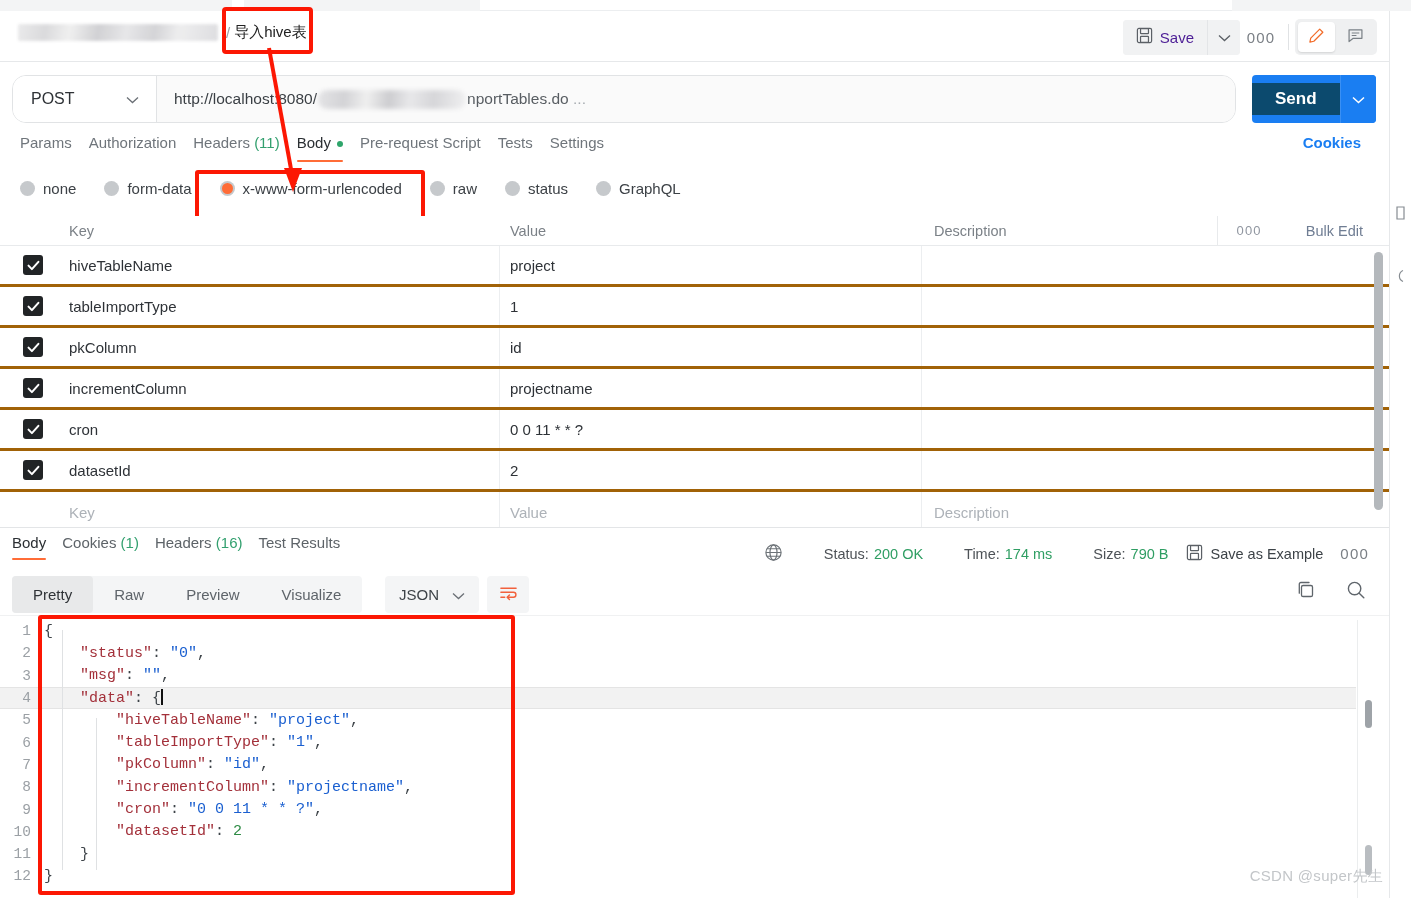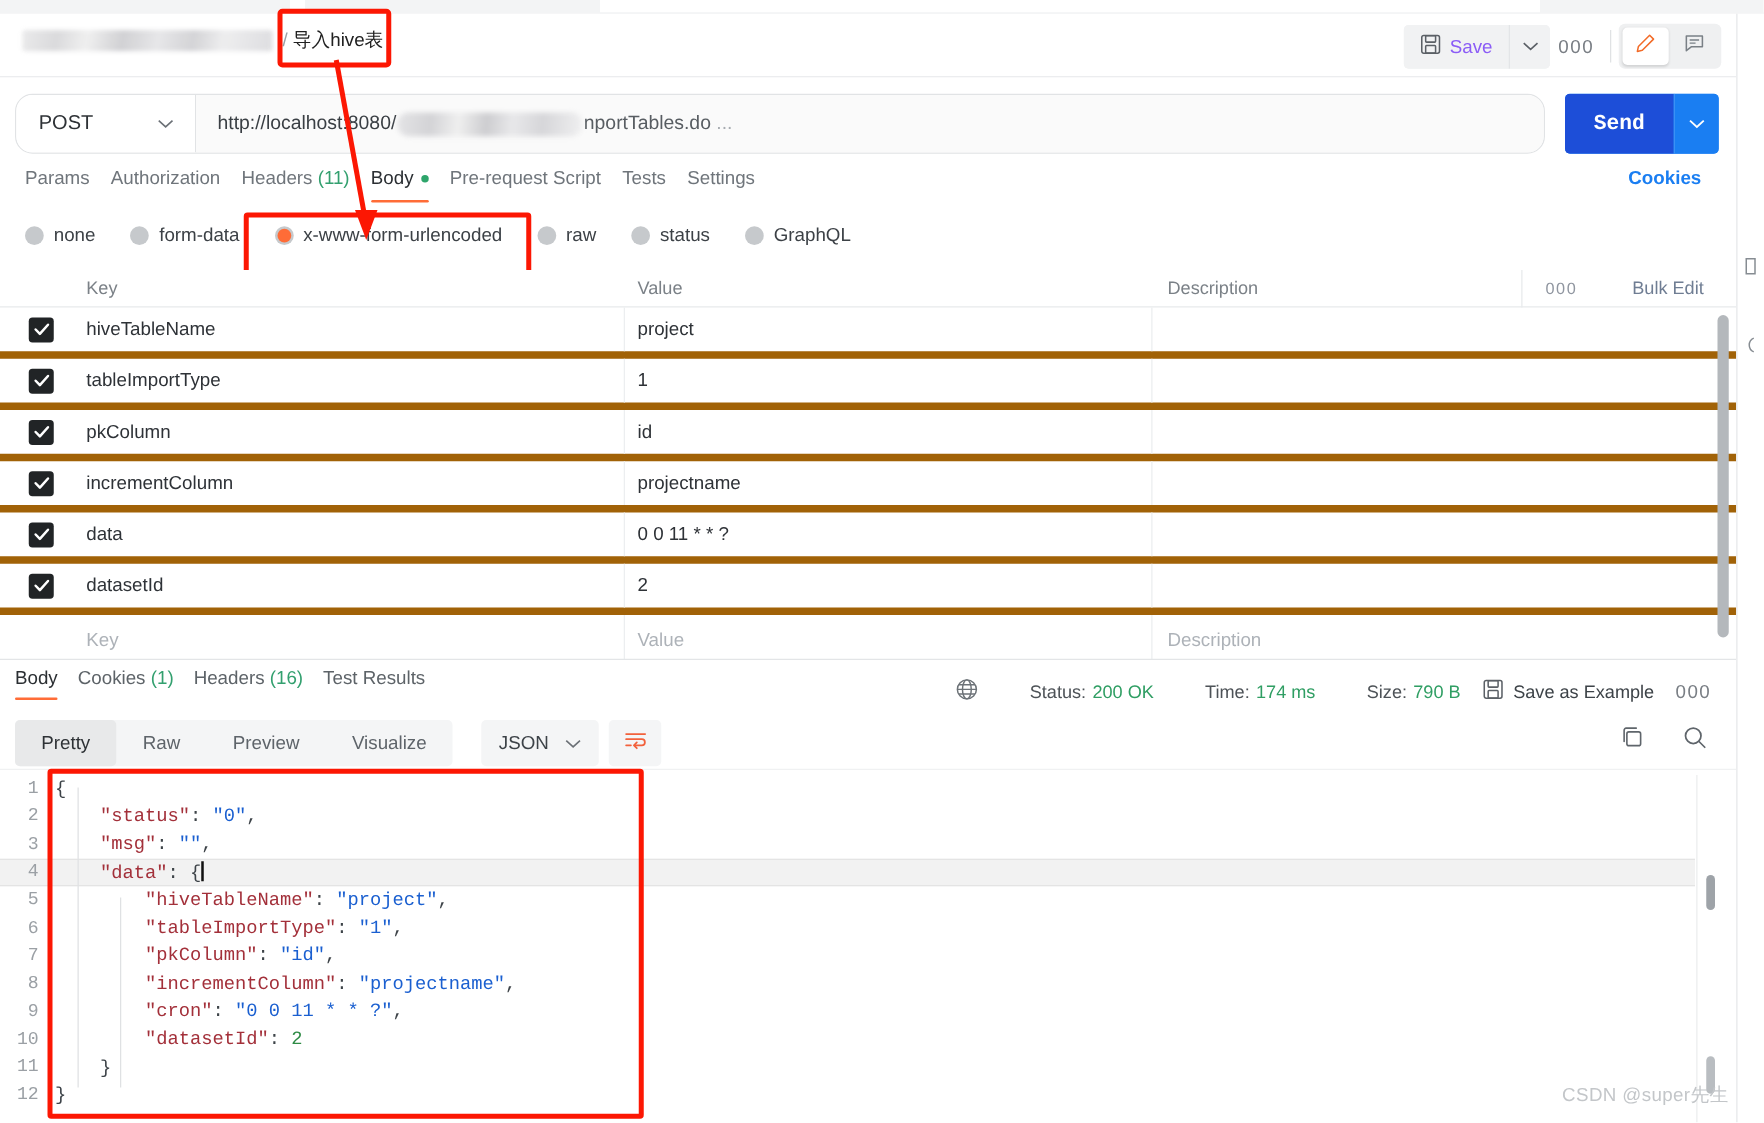--- a/index.html
+++ b/index.html
@@ -41,21 +41,21 @@
   
   .box-crumb {
     position: absolute; left: 222px; top: 7px; width: 91px; height: 47px;
     border: 4px solid #fc1703; border-radius: 4px; pointer-events: none;
   }
 
   .hdr-actions { position: absolute; right: 12px; top: 8px; display: flex; align-items: center; gap: 0; }
   .save-grp { display: flex; align-items: center; background: #f1f2f3; border-radius: 4px; overflow: hidden; }
   .save-btn {
     display: flex; align-items: center; gap: 7px; padding: 0 13px; height: 35px;
-    font-size: 15px; color: #8b5cf6; background: #f1f2f3; border: none; cursor: pointer;
+    font-size: 15px; color: #4c1d95; background: #f1f2f3; border: none; cursor: pointer;
     font-family: inherit;
   }
   .save-caret {
     width: 33px; height: 35px; display: flex; align-items: center; justify-content: center;
     background: #f1f2f3; border-left: 1px solid #e3e5e7; cursor: pointer;
   }
   .dots-btn {
     width: 42px; height: 35px; display: flex; align-items: center; justify-content: center;
     color: #7a7f85; font-size: 15px; letter-spacing: 1.2px; cursor: pointer;
   }
@@ -89,23 +89,23 @@
     filter: blur(2.2px); margin: 0 1px;
   }
   .url-tail { color: #585d62; }
   .url-ell { color: #a7acb1; }
 
   .send-grp {
     position: absolute; left: 1252px; top: 13px; display: flex; align-items: center;
     background: #1a7ef2; border-radius: 4px; overflow: hidden; height: 48px;
   }
   .send-btn {
-    padding: 0 23px; height: 48px; display: flex; align-items: center;
-    color: #fff; font-size: 17px; font-weight: 700; background: #1d4ed8; border: none; cursor: pointer;
-    font-family: Liberation Mono, monospace;
+    padding: 0 23px; height: 32px; display: flex; align-items: center;
+    color: #fff; font-size: 17px; font-weight: 700; background: #0c4a6e; border: none; cursor: pointer;
+    font-family: Liberation Sans, sans-serif;
   }
   .send-caret {
     width: 36px; height: 48px; display: flex; align-items: center; justify-content: center;
     background: #1a7ef2; border-left: 1px solid #3a90f4; cursor: pointer;
   }
 
   
   .reqtabs { position: absolute; top: 134px; left: 0; width: 1389px; height: 38px; }
   .tablist { position: absolute; left: 20px; top: 0; display: flex; gap: 0; }
   .rtab {
@@ -148,21 +148,21 @@
   
   .arrow-svg { position: absolute; left: 180px; top: 40px; pointer-events: none; }
 
   
   .kvtable { position: absolute; top: 216px; left: 0; width: 1389px; height: 312px; background: #fff; }
   .kvhead {
     display: flex; height: 30px; align-items: center; border-bottom: 1px solid #e8eaec;
     color: #7b8187; font-size: 14.5px;
   }
   .kvrow {
-    display: flex; height: 41px; align-items: center; border-bottom: 6px solid #a16207;
+    display: flex; height: 41px; align-items: center; border-bottom: 3px solid #a16207;
     font-size: 15px; color: #2e3237;
   }
   .c-chk { width: 66px; display: flex; align-items: center; justify-content: center; flex: none; }
   .c-key { width: 434px; padding-left: 3px; flex: none; border-right: 1px solid #eceef0; height: 100%; display:flex; align-items:center;}
   .c-val { width: 422px; padding-left: 10px; flex: none; border-right: 1px solid #eceef0; height: 100%; display:flex; align-items:center;}
   .c-desc { flex: 1; padding-left: 12px; height: 100%; display: flex; align-items: center; }
   .kvhead .c-key, .kvhead .c-val, .kvhead .c-desc { border-right: none; }
   .kvhead .c-desc { justify-content: flex-start; }
   .bulk {
     margin-left: auto; display: flex; align-items: center; gap: 18px; padding-right: 26px;
@@ -468,21 +468,21 @@
     </div>
 
     <div class="kvrow">
       <div class="c-chk">
         <span class="chk">
           <svg width="13" height="11" viewBox="0 0 13 11">
               <path d="M1.5 5.6l3.4 3.5L11.4 1.8" stroke="#fff" stroke-width="2" fill="none" stroke-linecap="round" stroke-linejoin="round"></path>
             </svg>
         </span>
       </div>
-      <div class="c-key">data</div>
+      <div class="c-key">cron</div>
       <div class="c-val">0 0 11 * * ?</div>
       <div class="c-desc"></div>
     </div>
 
     <div class="kvrow">
       <div class="c-chk">
         <span class="chk">
           <svg width="13" height="11" viewBox="0 0 13 11">
               <path d="M1.5 5.6l3.4 3.5L11.4 1.8" stroke="#fff" stroke-width="2" fill="none" stroke-linecap="round" stroke-linejoin="round"></path>
             </svg>

